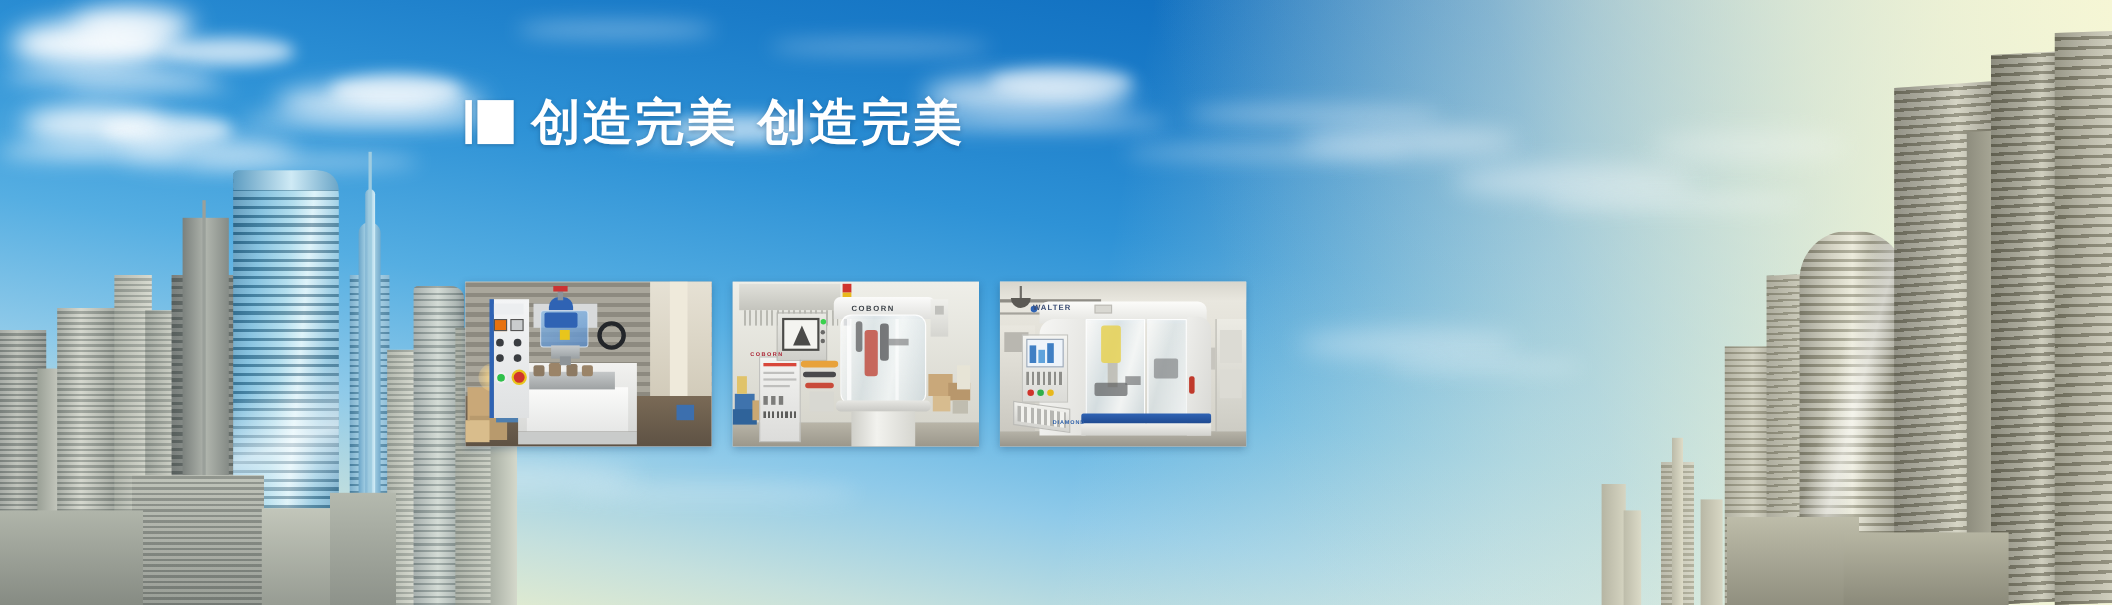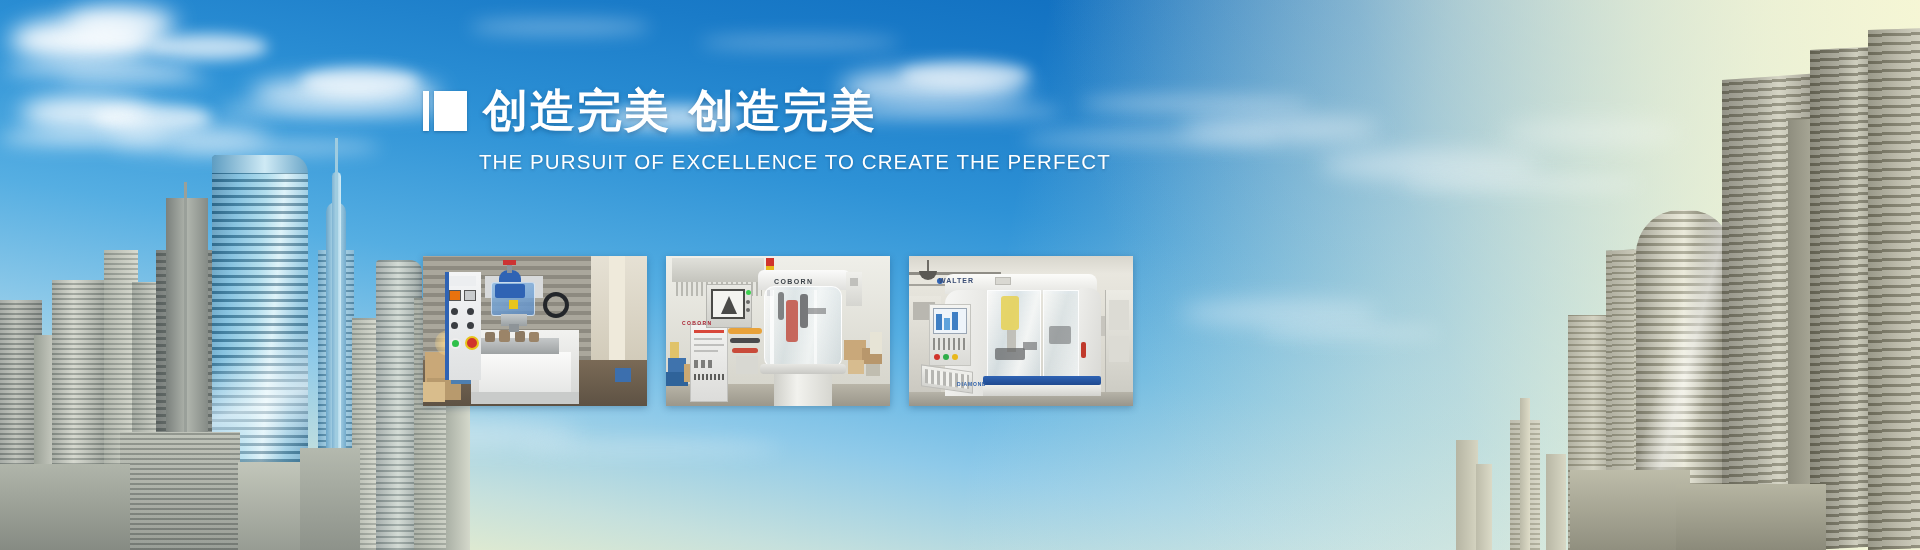--- a/index.html
+++ b/index.html
@@ -331,21 +331,20 @@
 
     <div class="headline-row">
       <div class="mark">
         <div class="bar1"></div>
           <div class="gap"></div>
           <div class="bar2"></div>
       </div>
       <div class="headline">创造完美  创造完美</div>
     </div>
 
-    <div class="tagline">THE PURSUIT OF EXCELLENCE TO CREATE THE PERFECT</div>
 
   </div>
 
   <div class="photos">
 
     <div class="photo">
 
       <div class="pp" style="left:0;top:0;width:224px;height:104px;
         background:repeating-linear-gradient(0deg,#8d8a80 0 4px,#aaa79c 4px 9px);"></div>
 

